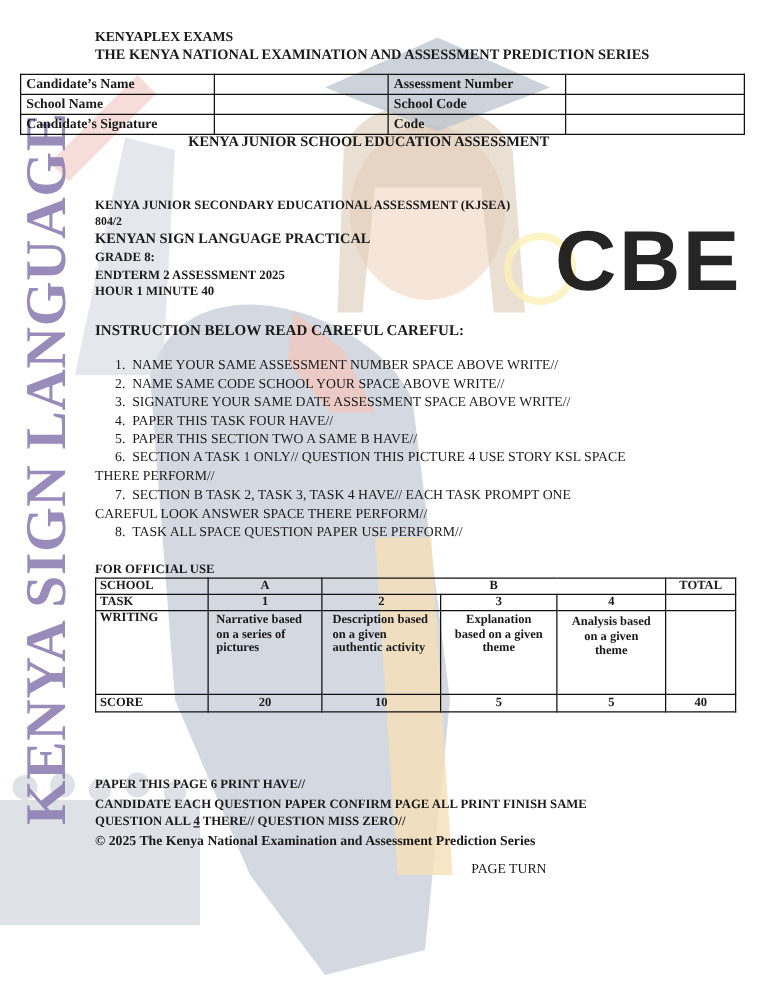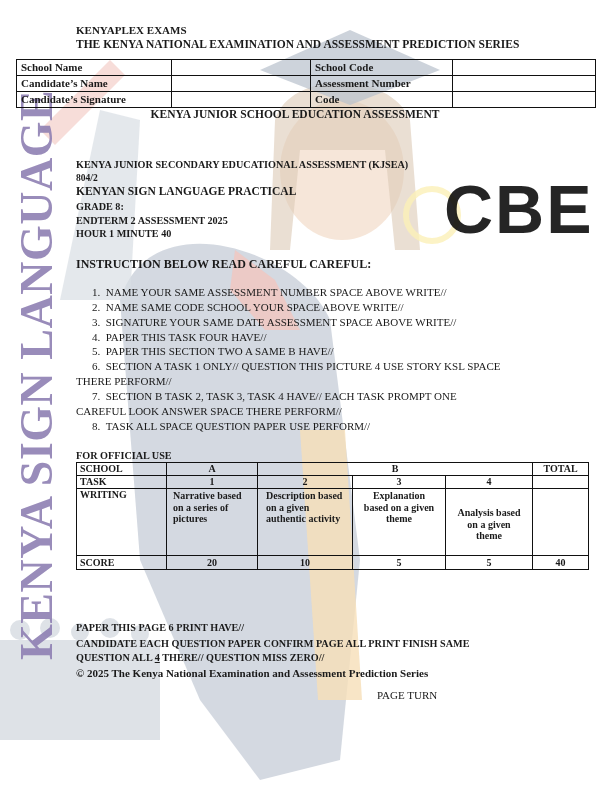--- a/index.html
+++ b/index.html
@@ -56,29 +56,29 @@
 
 <div class="cbe">CBE</div>
 <div class="watermark">KENYA SIGN LANGUAGE</div>
 
 <div class="abs b fs11" style="left:76px;top:24px;">KENYAPLEX EXAMS</div>
 <div class="abs b fs11" style="left:76px;top:38px;font-size:11.5px;">THE KENYA NATIONAL EXAMINATION AND ASSESSMENT PREDICTION SERIES</div>
 
 <table class="t1" style="left:16px;top:59px;width:580px;">
   <tbody>
       <tr>
+    <td style="width:146px">Candidate’s Name</td>
+    <td style="width:130px"></td>
+    <td style="width:133px">Assessment Number</td>
+    <td></td>
+  </tr>
+  <tr>
     <td>School Name</td>
     <td></td>
     <td>School Code</td>
-    <td></td>
-  </tr>
-  <tr>
-    <td style="width:146px">Candidate’s Name</td>
-    <td style="width:130px"></td>
-    <td style="width:133px">Assessment Number</td>
     <td></td>
   </tr>
   <tr>
     <td>Candidate’s Signature</td>
     <td></td>
     <td>Code</td>
     <td></td>
   </tr>
 </tbody>
   </table>
@@ -131,21 +131,21 @@
     <td class="c">2</td>
     <td class="c">3</td>
     <td class="c">4</td>
     <td></td>
   </tr>
   <tr>
     <td style="height:66px">WRITING</td>
     <td style="padding-left:6px;padding-top:1px">Narrative based on a series of pictures</td>
     <td style="padding-left:8px;padding-top:1px">Description based on a given authentic activity</td>
     <td class="c" style="padding:1px 8px 0">Explanation based on a given theme</td>
-    <td class="c" style="padding:18px 10px 0">Analysis based on a given theme</td>
+    <td class="c" style="padding:3px 10px 0">Analysis based on a given theme</td>
     <td></td>
   </tr>
   <tr>
     <td style="height:13px;line-height:13px">SCORE</td>
     <td class="c" style="line-height:13px">20</td>
     <td class="c" style="line-height:13px">10</td>
     <td class="c" style="line-height:13px">5</td>
     <td class="c" style="line-height:13px">5</td>
     <td class="c" style="line-height:13px">40</td>
   </tr>

